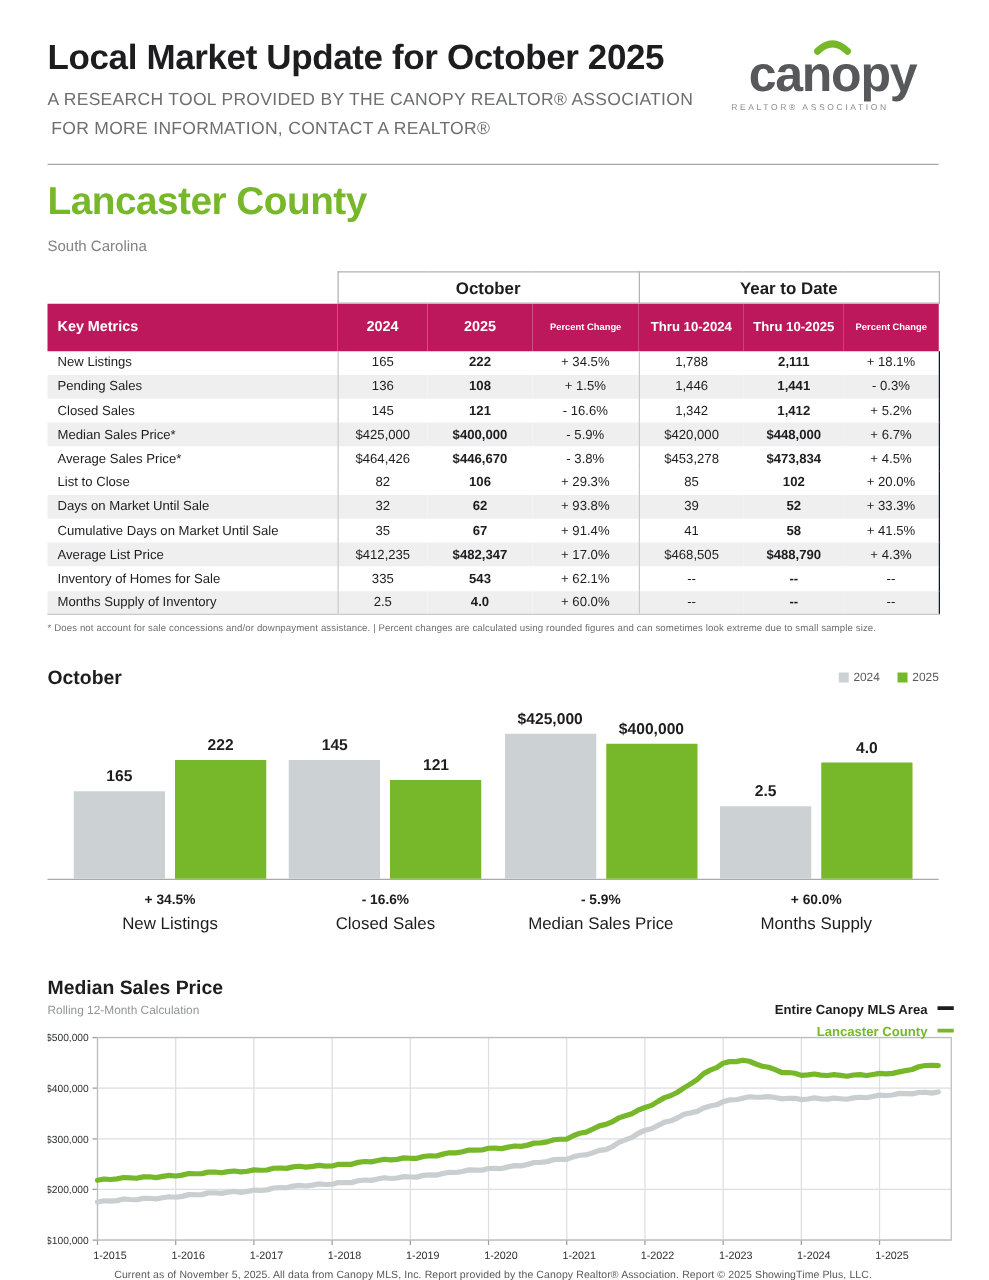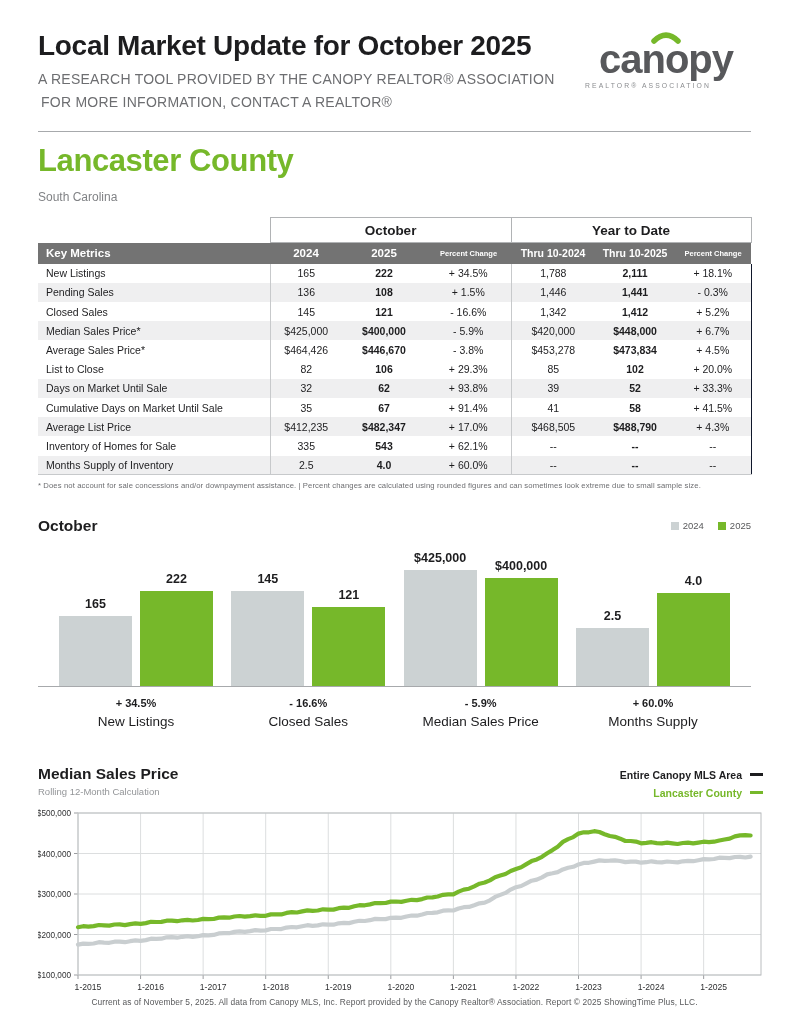--- a/index.html
+++ b/index.html
@@ -21,21 +21,21 @@
 
   
   .region-name { font-size:31px; font-weight:700; color:#76b82a; margin-top:11px; letter-spacing:-0.4px; }
   .region-state { font-size:12px; color:#808285; margin-top:11px; margin-bottom:13px; }
 
   
   table.metrics { width:713px; border-collapse:collapse; table-layout:fixed; font-size:10.5px; }
   table.metrics td { text-align:center; vertical-align:middle; }
   tr.ghead td { height:25px; }
   tr.ghead .gcell { font-size:13.5px; font-weight:700; border:1px solid #b1b3b5; background:#fff; }
-  tr.green-row td { background:#737373; color:#fff; height:21px; font-weight:700; }
+  tr.green-row td { background:#be185d; color:#fff; height:38px; font-weight:700; }
   tr.green-row .km { text-align:left; padding-left:8px; font-size:11.5px; }
   tr.green-row .yr { font-size:11.5px; }
   tr.green-row .thru { font-size:10.5px; }
   tr.green-row .pc { font-size:7.5px; }
   tr.drow td { height:19.2px; }
   tr.drow.alt td { background:#efeff0; }
   tr.drow td.metric { text-align:left; padding-left:8px; }
   tr.drow td.bold { font-weight:700; }
   tr.drow td.sep { border-left:1px solid #c7c9cb; }
   tr.drow td.edge { border-right:1px solid #0f172a; }
@@ -56,21 +56,21 @@
   .bar { width:73px; }
   .bar-captions { display:flex; justify-content:space-between; padding:0 21px; }
   .bar-caption { width:154px; text-align:center; }
   .bar-pct { font-size:11px; font-weight:700; margin-top:10px; }
   .bar-name { font-size:13.5px; margin-top:5px; }
 
   
   .line-section { margin-top:36px; position:relative; }
   .line-title { font-size:15.5px; font-weight:700; }
   .line-subtitle { font-size:9.5px; color:#939598; margin-top:3px; }
-  .line-legend { position:absolute; right:-12px; top:4px; text-align:right; }
+  .line-legend { position:absolute; right:-12px; top:20px; text-align:right; }
   .line-legend .lg { font-size:10.5px; font-weight:700; margin-bottom:6px; }
   .line-legend .lg .dash { display:inline-block; width:13px; height:3px; margin-left:8px; vertical-align:3px; }
   .line-legend .lg.mls { color:#1d1d1f; }  .line-legend .lg.mls .dash { background:#1d1d1f; }
   .line-legend .lg.county { color:#76b82a; } .line-legend .lg.county .dash { background:#76b82a; }
   #priceChart { margin-top:10px; display:block; }
 
   .report-footer { text-align:center; font-size:8.4px; color:#58595b; margin-top:2px; letter-spacing:0.1px; }
 </style>
 </head>
 <body>

